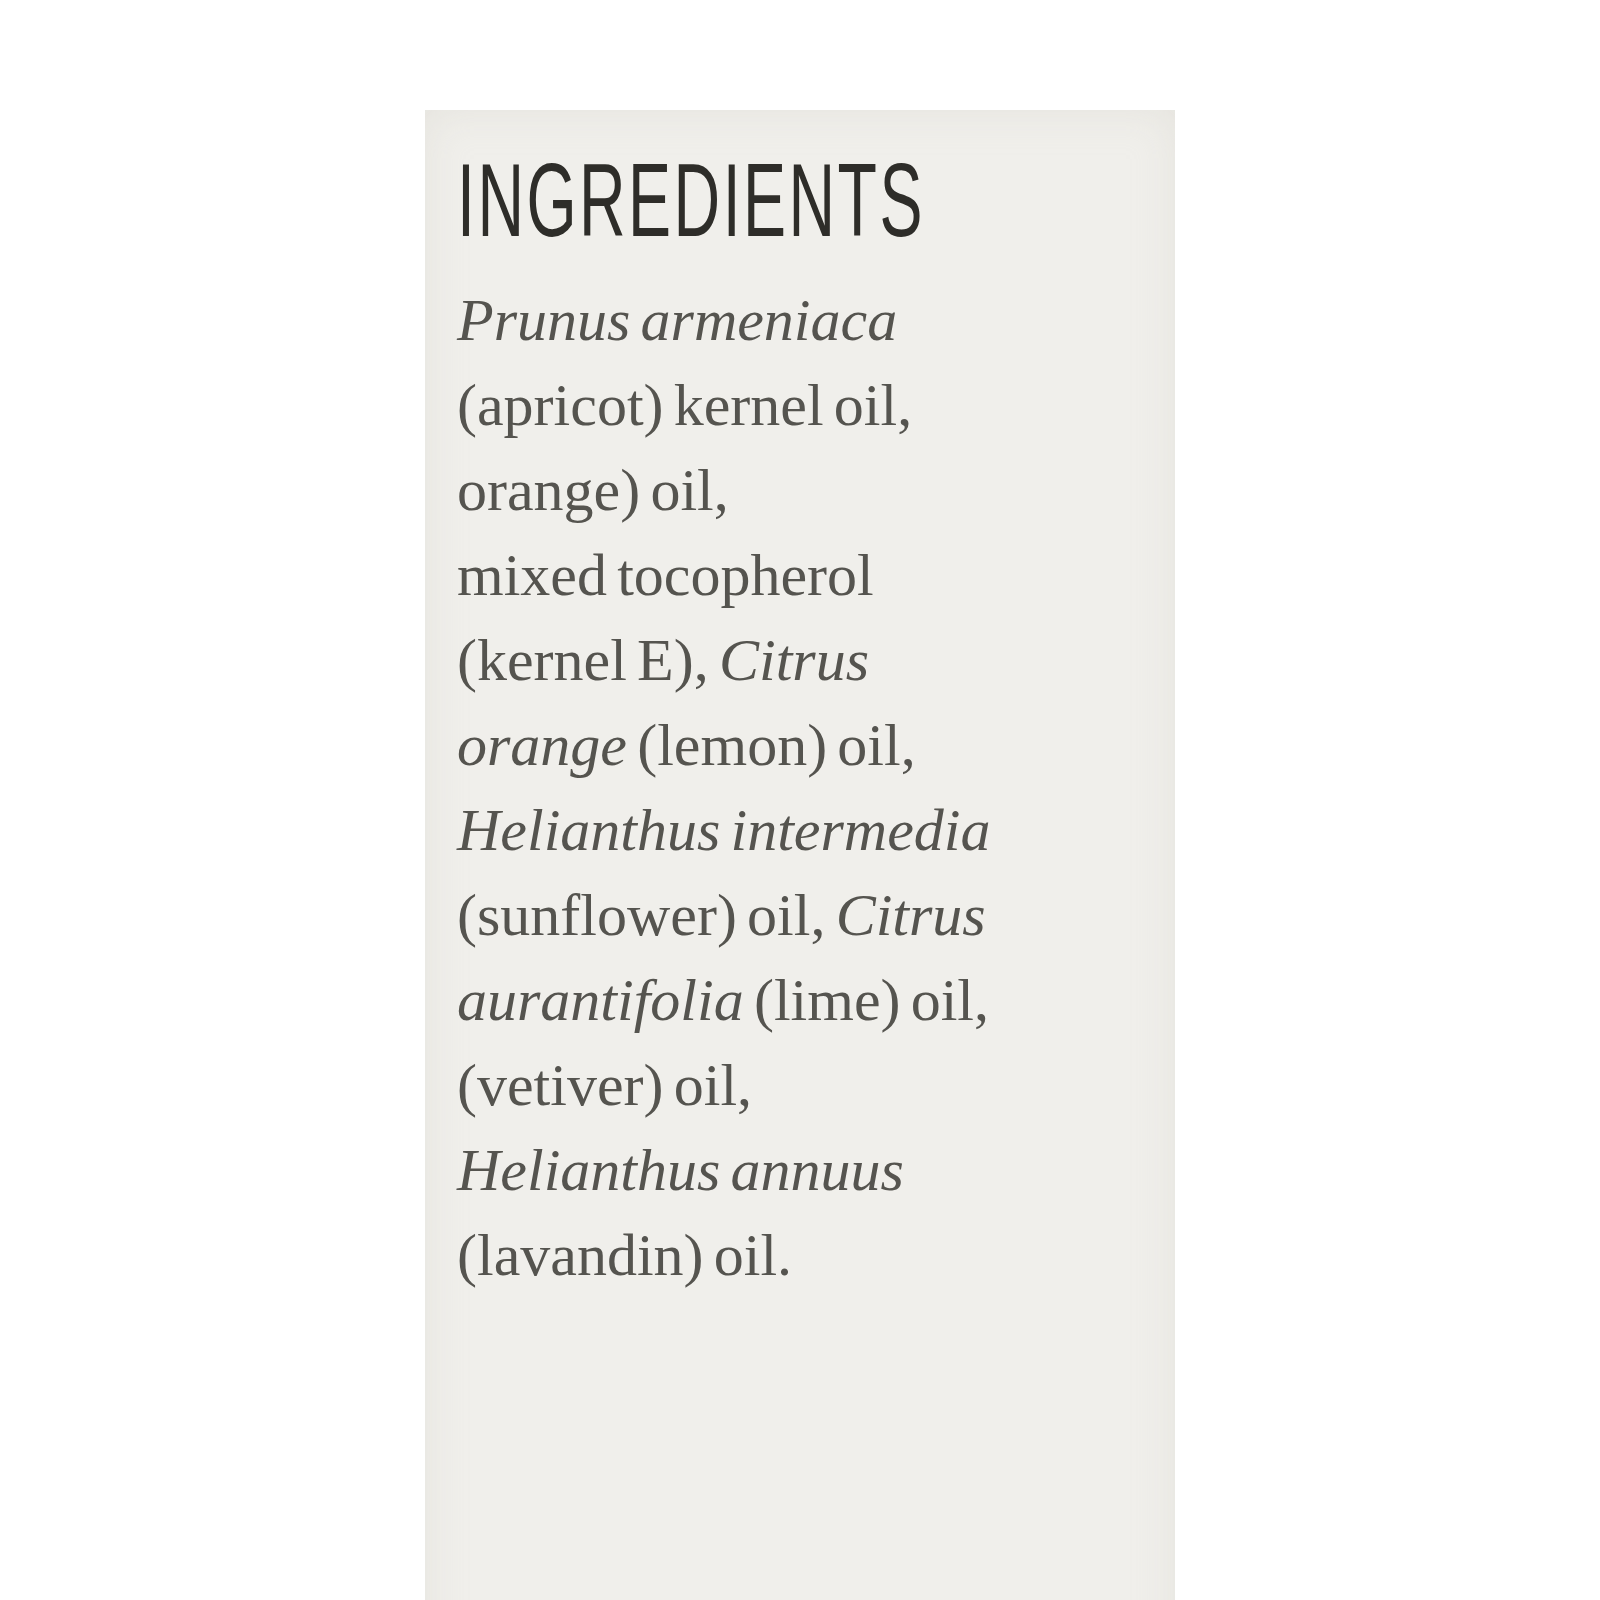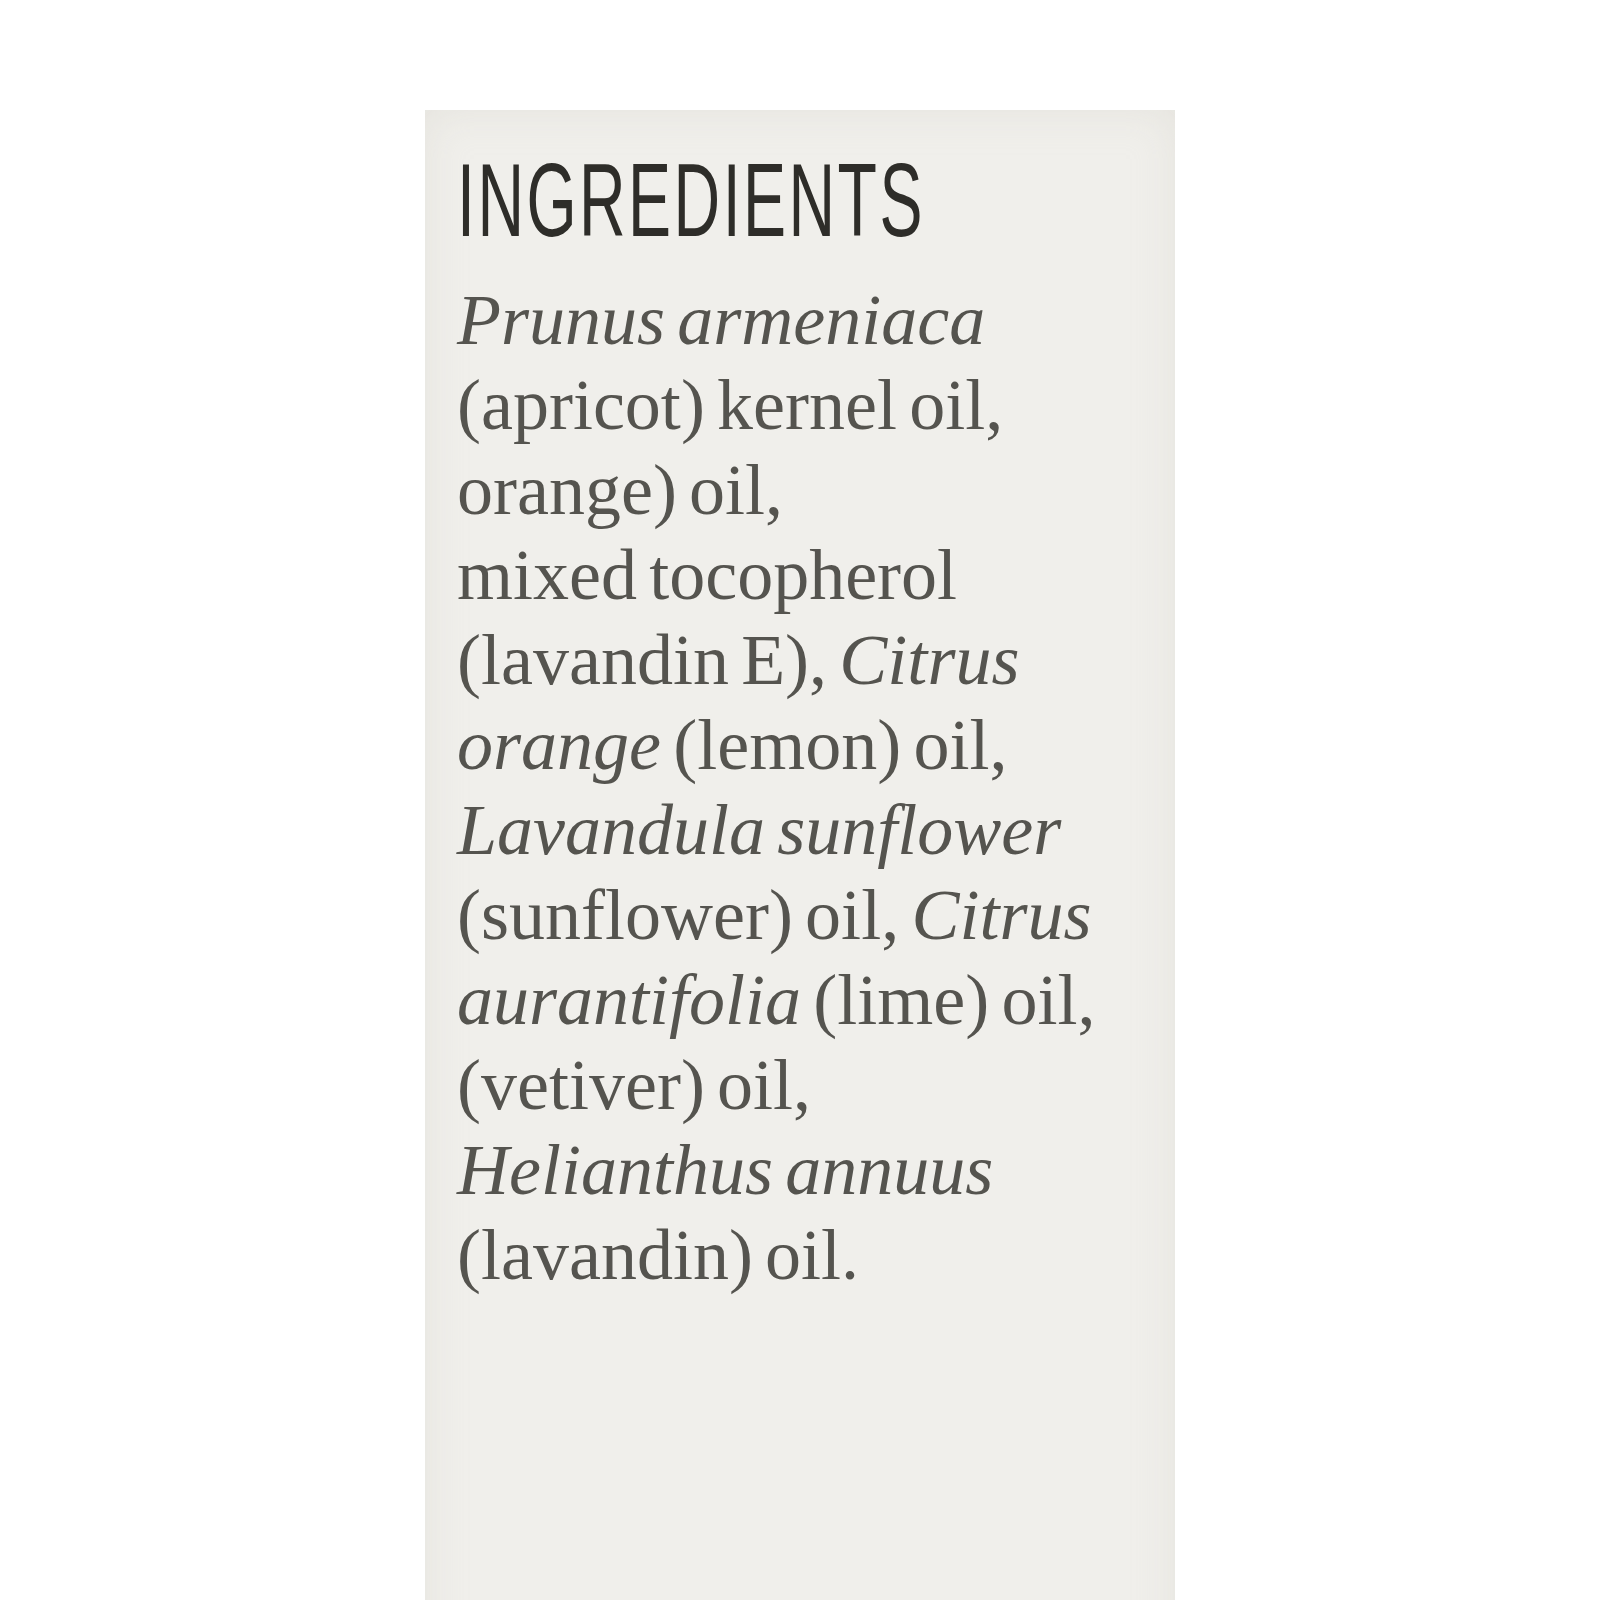--- a/index.html
+++ b/index.html
@@ -30,21 +30,21 @@
     font-size: 104px;
     line-height: 1;
     letter-spacing: 4px;
     color: var(--heading-color, #2e2d29);
     transform: scaleX(0.62);
     transform-origin: left top;
     white-space: nowrap;
   }
   .lines {
     margin: 26px 0 0 32px;
-    font-size: 72px;
+    font-size: 60px;
     line-height: 85px;
     color: var(--body-color, #55544f);
     word-spacing: -0.08em;
   }
   .line {
     margin: 0;
     white-space: nowrap;
   }
   .it {
     font-style: italic;
@@ -54,23 +54,23 @@
 <body style="background: rgb(255, 255, 255);">
 
 <div class="stage">
   <section class="label-card">
     <h1 class="heading">INGREDIENTS</h1>
     <div class="lines">
         <p class="line"><span class="it">Prunus armeniaca</span></p>
         <p class="line"><span>(apricot) kernel oil,</span></p>
         <p class="line"><span>orange) oil,</span></p>
         <p class="line"><span>mixed tocopherol</span></p>
-        <p class="line"><span>(lavandin E), </span><span class="it">Citrus</span></p>
+        <p class="line"><span>(kernel E), </span><span class="it">Citrus</span></p>
         <p class="line"><span class="it">orange</span><span> (lemon) oil,</span></p>
-        <p class="line"><span class="it">Lavandula sunflower</span></p>
+        <p class="line"><span class="it">Helianthus intermedia</span></p>
         <p class="line"><span>(sunflower) oil, </span><span class="it">Citrus</span></p>
         <p class="line"><span class="it">aurantifolia</span><span> (lime) oil,</span></p>
         <p class="line"><span>(vetiver) oil,</span></p>
         <p class="line"><span class="it">Helianthus annuus</span></p>
         <p class="line"><span>(lavandin) oil.</span></p>
       </div>
   </section>
 </div>
 
 </body></html>

